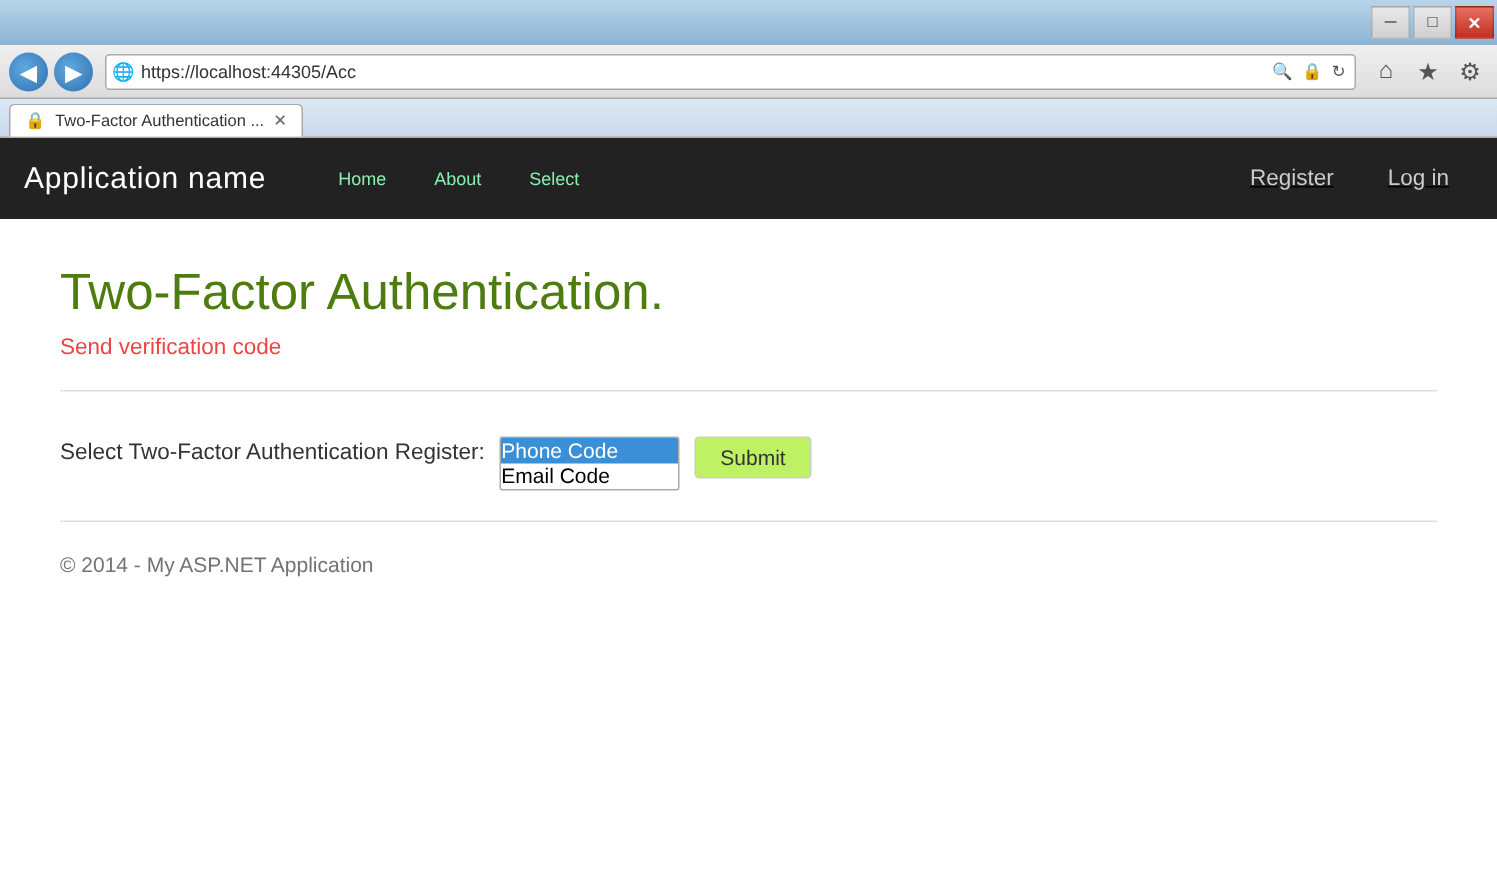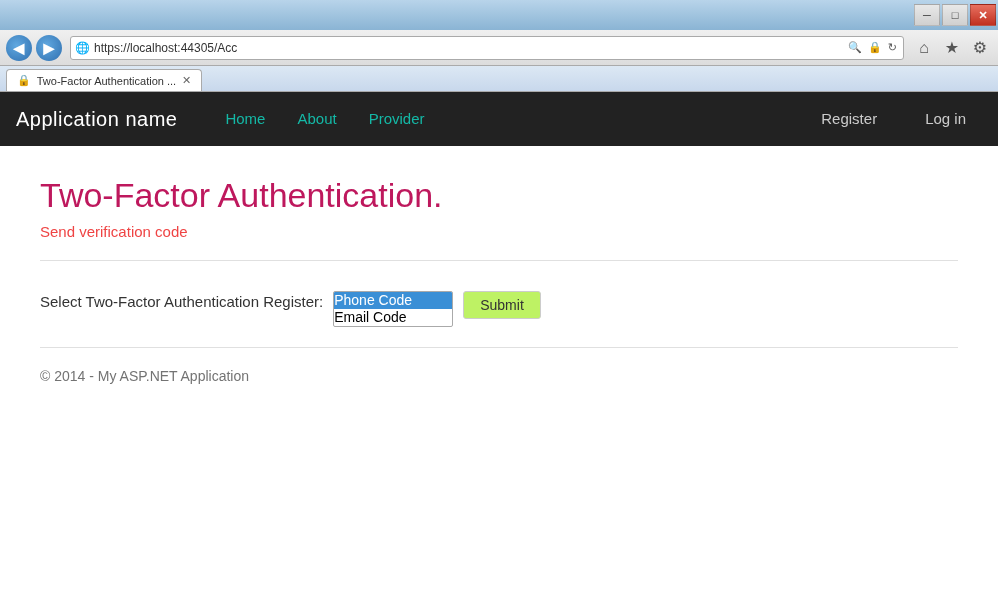--- a/index.html
+++ b/index.html
@@ -132,31 +132,32 @@
       font-weight: 300;
       letter-spacing: 0.5px;
       padding: 0 16px 0 0;
       margin-right: 16px;
     }
     .navbar-links {
       display: flex;
       gap: 0;
     }
     .navbar-link {
-      color: #14b8a6;
-      font-size: 15px;
+      color: #86efac;
+      font-size: 12px;
       padding: 0 16px;
       text-decoration: none;
       cursor: pointer;
       line-height: 54px;
     }
     .navbar-right {
       margin-left: auto;
       display: flex;
-      gap: 16px;
+      gap: 4px;
+      text-decoration: underline;
     }
     .navbar-link-right {
       color: #ccc;
       font-size: 15px;
       padding: 0 16px;
       text-decoration: none;
       cursor: pointer;
       line-height: 54px;
     }
 
@@ -164,21 +165,21 @@
     .main-content {
       flex: 1;
       background: white;
       padding: 30px 40px 20px 40px;
       overflow-y: auto;
     }
 
     .page-title {
       font-size: 34px;
       font-weight: 300;
-      color: #be185d;
+      color: #4d7c0f;
       margin-bottom: 8px;
     }
     .page-subtitle {
       font-size: 15px;
       color: #ef4444;
       margin-bottom: 20px;
     }
     .divider {
       border: none;
       border-top: 1px solid #e0e0e0;
@@ -276,21 +277,21 @@
       <span class="tab-title">Two-Factor Authentication ...</span>
       <span class="tab-close">✕</span>
     </div>
   </div>
 
   <div class="app-navbar">
     <span class="navbar-brand">Application name</span>
     <nav class="navbar-links">
       <a class="navbar-link">Home</a>
       <a class="navbar-link">About</a>
-      <a class="navbar-link">Provider</a>
+      <a class="navbar-link">Select</a>
     </nav>
     <div class="navbar-right">
       <a class="navbar-link-right">Register</a>
       <a class="navbar-link-right">Log in</a>
     </div>
   </div>
 
   <div class="main-content">
     <h1 class="page-title">Two-Factor Authentication.</h1>
     <p class="page-subtitle">Send verification code</p>

